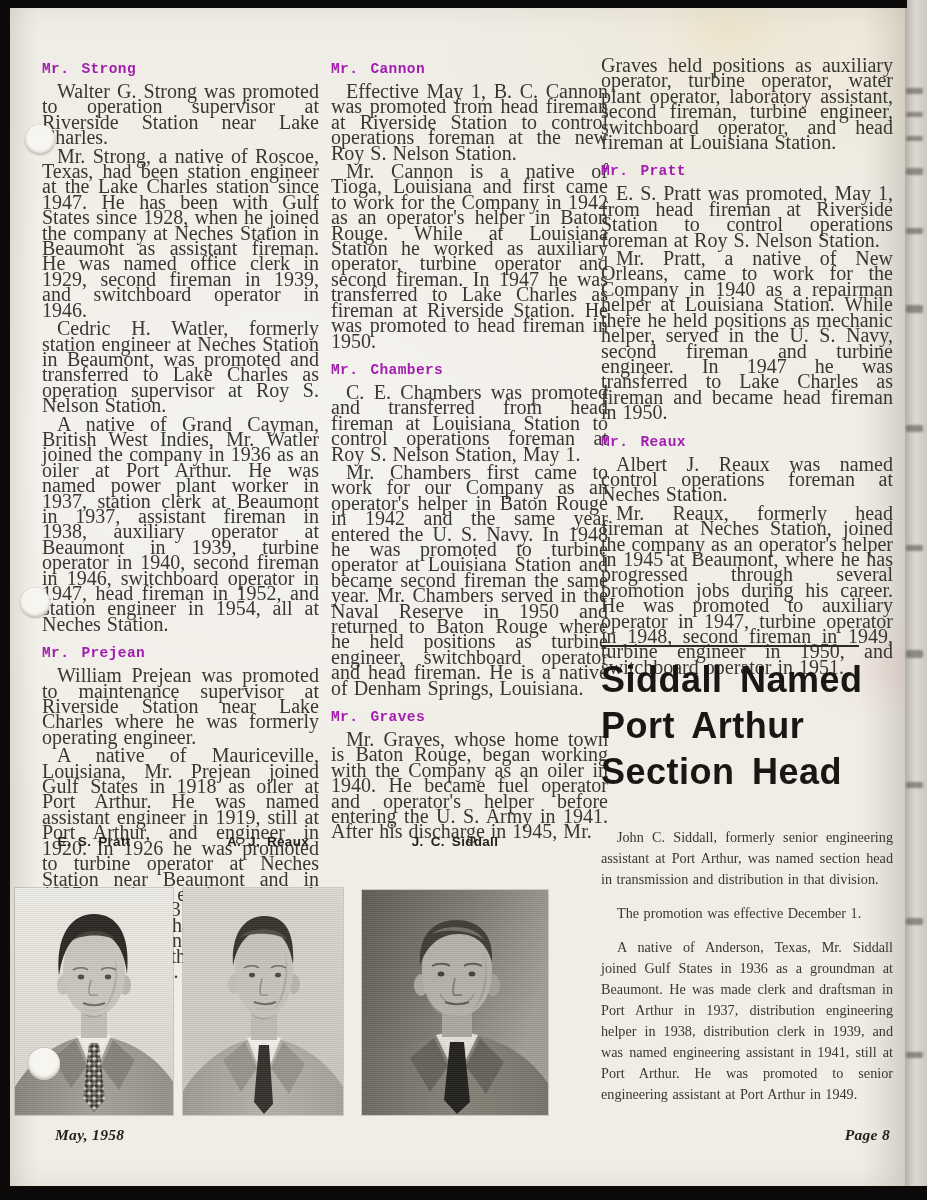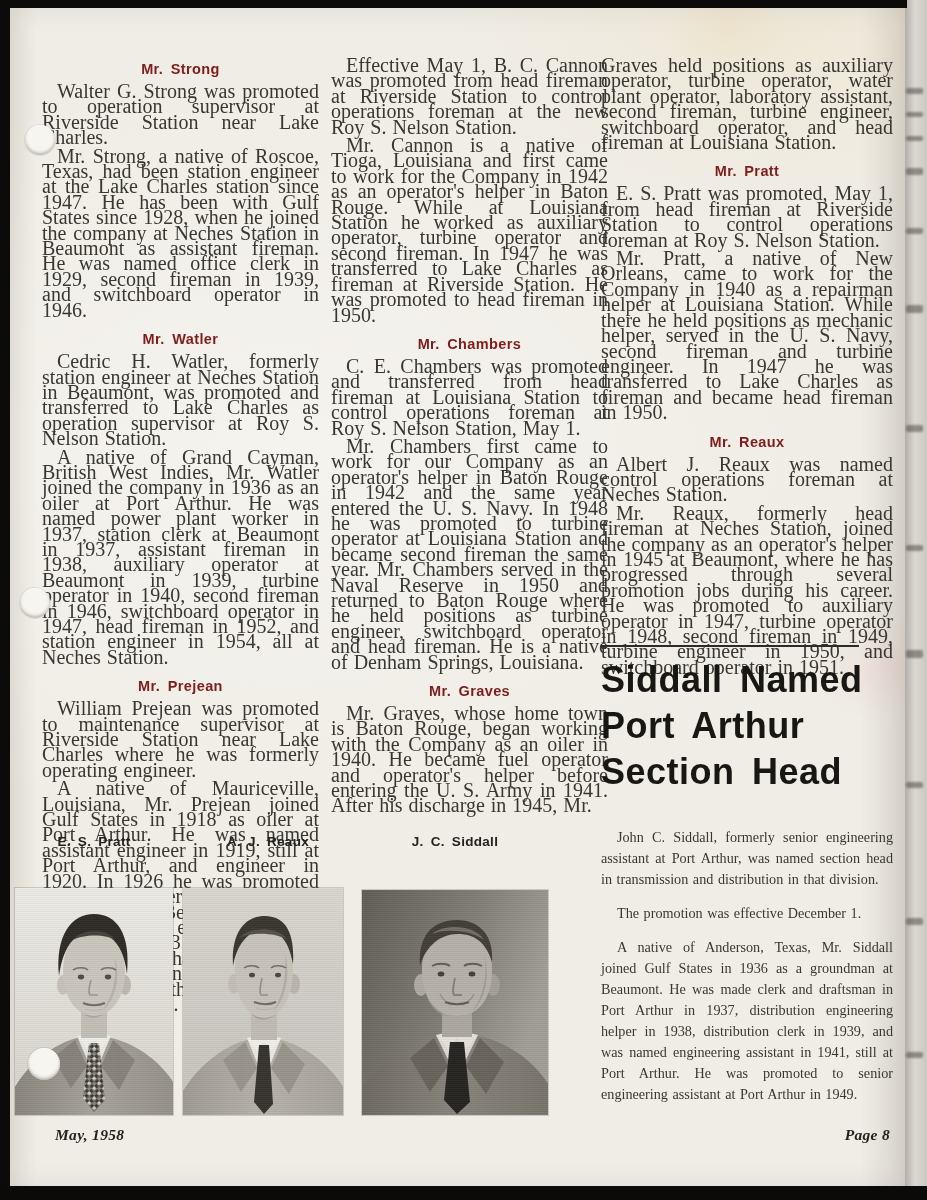--- a/index.html
+++ b/index.html
@@ -46,24 +46,24 @@
   .hole1{left:25px;top:125px;width:30px;height:30px;}
   .hole2{left:20px;top:588px;width:30px;height:30px;}
   .hole3{left:28px;top:1048px;width:32px;height:32px;}
 
   
   .col{position:absolute;top:58px;}
   .col1{left:42px;width:277px;}
   .col2{left:331px;width:277px;}
   .col3{left:601px;width:292px;height:1080px;}
   .sec-head{
-    font-family:Liberation Sans, sans-serif;
+    font-family:Liberation Mono, monospace;
     font-weight:700;font-size:14.5px;line-height:18px;
-    text-align:center;letter-spacing:0.4px;word-spacing:3px;
-    color:#7f1d1d;margin:12px 0 6px 0;
+    letter-spacing:0.4px;word-spacing:3px;
+    color:#a21caf;margin:12px 0 6px 0;
   }
   section:first-child .sec-head{margin-top:2px;}
   .bp{
     font-size:20px;line-height:15.4px;text-align:justify;
     color:#393732;margin:0 0 3px 0;text-indent:15px;
     word-spacing:1px;
   }
   .noind{text-indent:0;}
   
   .siddall-block{position:absolute;top:587px;left:0;width:100%;}
@@ -111,33 +111,33 @@
 <div class="scan">
   <div class="page"></div>
 
   <div class="col col1">
     <section>
       <h3 class="sec-head">Mr. Strong</h3>
       <p class="bp">Walter G. Strong was promoted to operation supervisor at Riverside Station near Lake Charles.</p>
       <p class="bp">Mr. Strong, a native of Roscoe, Texas, had been station engineer at the Lake Charles station since 1947. He has been with Gulf States since 1928, when he joined the company at Neches Station in Beaumont as assistant fireman. He was named office clerk in 1929, second fireman in 1939, and switchboard operator in 1946.</p>
     </section>
     <section>
-      <h3 class="sec-head">Mr. Watler</h3>
       <p class="bp">Cedric H. Watler, formerly station engineer at Neches Station in Beaumont, was promoted and transferred to Lake Charles as operation supervisor at Roy S. Nelson Station.</p>
       <p class="bp">A native of Grand Cayman, British West Indies, Mr. Watler joined the company in 1936 as an oiler at Port Arthur. He was named power plant worker in 1937, station clerk at Beaumont in 1937, assistant fireman in 1938, auxiliary operator at Beaumont in 1939, turbine operator in 1940, second fireman in 1946, switchboard operator in 1947, head fireman in 1952, and station engineer in 1954, all at Neches Station.</p>
     </section>
     <section>
       <h3 class="sec-head">Mr. Prejean</h3>
       <p class="bp">William Prejean was promoted to maintenance supervisor at Riverside Station near Lake Charles where he was formerly operating engineer.</p>
       <p class="bp">A native of Mauriceville, Louisiana, Mr. Prejean joined Gulf States in 1918 as oiler at Port Arthur. He was named assistant engineer in 1919, still at Port Arthur, and engineer in 1920. In 1926 he was promoted to turbine operator at Neches Station near Beaumont and in 1927 station engineer, watch engineer in 1933 and then station engineer later that year. He was named operating engineer in 1947 and held that post until his latest promotion.</p>
     </section>
   </div>
 
   <div class="col col2">
     <section>
+      <h3 class="sec-head">Mr. Cannon</h3>
       <p class="bp">Effective May 1, B. C. Cannon was promoted from head fireman at Riverside Station to control operations foreman at the new Roy S. Nelson Station.</p>
       <p class="bp">Mr. Cannon is a native of Tioga, Louisiana and first came to work for the Company in 1942 as an operator's helper in Baton Rouge. While at Louisiana Station he worked as auxiliary operator, turbine operator and second fireman. In 1947 he was transferred to Lake Charles as fireman at Riverside Station. He was promoted to head fireman in 1950.</p>
     </section>
     <section>
       <h3 class="sec-head">Mr. Chambers</h3>
       <p class="bp">C. E. Chambers was promoted and transferred from head fireman at Louisiana Station to control operations foreman at Roy S. Nelson Station, May 1.</p>
       <p class="bp">Mr. Chambers first came to work for our Company as an operator's helper in Baton Rouge in 1942 and the same year entered the U. S. Navy. In 1948 he was promoted to turbine operator at Louisiana Station and became second fireman the same year. Mr. Chambers served in the Naval Reserve in 1950 and returned to Baton Rouge where he held positions as turbine engineer, switchboard operator and head fireman. He is a native of Denham Springs, Louisiana.</p>
     </section>
     <section>
       <h3 class="sec-head">Mr. Graves</h3>

